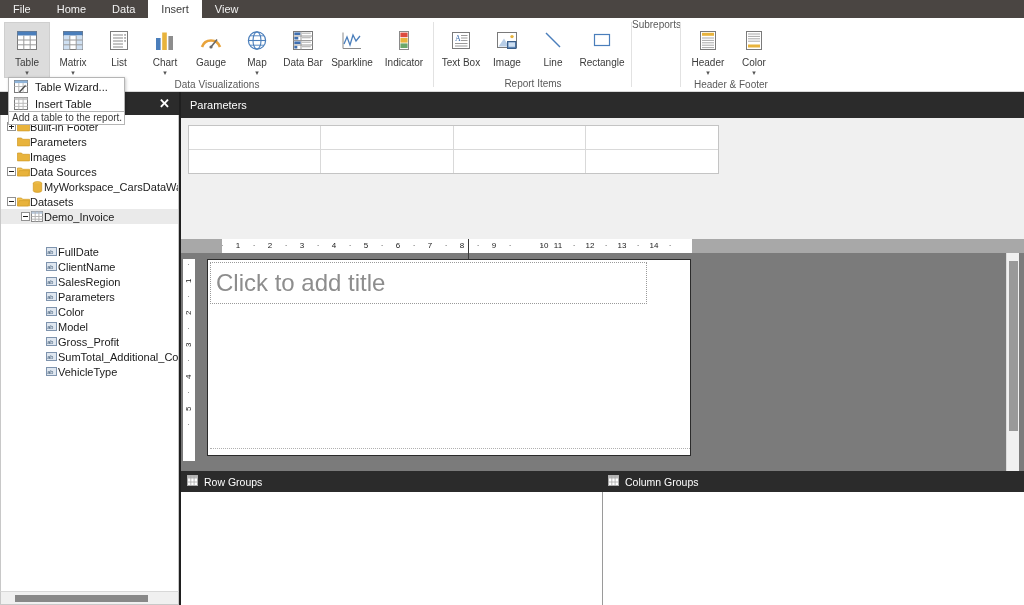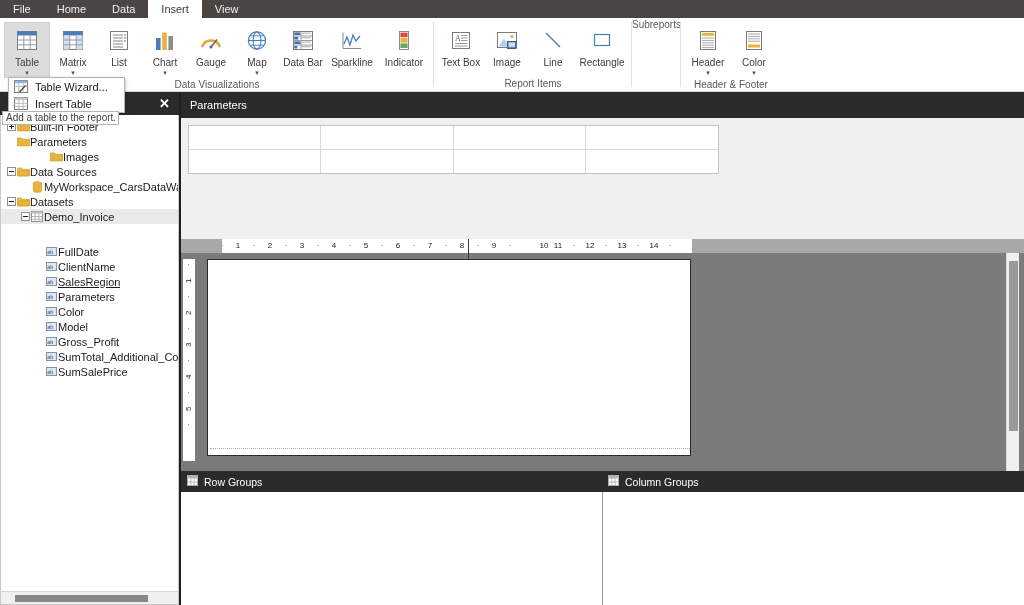--- a/index.html
+++ b/index.html
@@ -61,21 +61,21 @@
     position: absolute; left: 8px; top: 77px; width: 117px;
     background: #ffffff; border: 1px solid #b5b5b5;
     box-shadow: 1px 1px 3px rgba(0,0,0,.22); z-index: 60;
   }
   .dd-item {
     display: flex; align-items: center; height: 17px; padding: 0 4px;
     font-size: 11px; color: #1a1a1a; cursor: pointer; gap: 6px;
   }
   .dd-ico { width: 16px; height: 15px; display: flex; align-items: center; justify-content: center; }
   .tooltip {
-    position: absolute; left: 2px; top: 111px; width: 117px; height: 14px;
+    position: absolute; left: 8px; top: 111px; width: 117px; height: 14px;
     background: #ffffff; border: 1px solid #b5b5b5; z-index: 61;
     font-size: 10px; color: #3b3b3b; padding-left: 3px; line-height: 12px;
     white-space: nowrap;
   }
 
   
   .explorer {
     position: absolute; left: 0; top: 92px; width: 181px; height: 513px;
     background: #ffffff; border-right: 2px solid #1f1f1f;
     display: flex; flex-direction: column;
@@ -487,21 +487,21 @@
         </div>
         <div class="tree-row" style="padding-left: 6px;">
           <span class="spacer9"></span>
           <span class="tree-ico">
             <svg width="13" height="11" viewBox="0 0 13 11">
               <path d="M0.5 2 h4 l1.2 1.3 h6.8 v6.6 h-12 Z" fill="#e8b33c" stroke="#d09a25" stroke-width="0.7"></path>
             </svg>
           </span>
           <span class="tree-label">Parameters</span>
         </div>
-        <div class="tree-row" style="padding-left: 6px; margin-left: 33px;">
+        <div class="tree-row" style="padding-left: 6px;">
           <span class="spacer9"></span>
           <span class="tree-ico">
             <svg width="13" height="11" viewBox="0 0 13 11">
               <path d="M0.5 2 h4 l1.2 1.3 h6.8 v6.6 h-12 Z" fill="#e8b33c" stroke="#d09a25" stroke-width="0.7"></path>
             </svg>
           </span>
           <span class="tree-label">Images</span>
         </div>
         <div class="tree-row" style="padding-left: 6px;">
           <span class="expander"></span>
@@ -560,21 +560,21 @@
         <div class="tree-row" style="padding-left: 34px;">
           <span class="spacer9"></span>
           <span class="tree-ico">
             <svg width="11" height="9" viewBox="0 0 11 9">
               <rect x="0.5" y="0.5" width="10" height="8" fill="#dfe7f0" stroke="#7e93ad"></rect>
               <text x="1.2" y="6.6" font-size="5.6" fill="#3b5673" font-family="Liberation Sans, sans-serif">ab</text>
             </svg>
           </span>
           <span class="tree-label">ClientName</span>
         </div>
-        <div class="tree-row" style="padding-left: 34px; text-decoration: underline;">
+        <div class="tree-row" style="padding-left: 34px;">
           <span class="spacer9"></span>
           <span class="tree-ico">
             <svg width="11" height="9" viewBox="0 0 11 9">
               <rect x="0.5" y="0.5" width="10" height="8" fill="#dfe7f0" stroke="#7e93ad"></rect>
               <text x="1.2" y="6.6" font-size="5.6" fill="#3b5673" font-family="Liberation Sans, sans-serif">ab</text>
             </svg>
           </span>
           <span class="tree-label">SalesRegion</span>
         </div>
         <div class="tree-row" style="padding-left: 34px;">
@@ -628,21 +628,21 @@
           <span class="tree-label">SumTotal_Additional_Costs</span>
         </div>
         <div class="tree-row" style="padding-left: 34px;">
           <span class="spacer9"></span>
           <span class="tree-ico">
             <svg width="11" height="9" viewBox="0 0 11 9">
               <rect x="0.5" y="0.5" width="10" height="8" fill="#dfe7f0" stroke="#7e93ad"></rect>
               <text x="1.2" y="6.6" font-size="5.6" fill="#3b5673" font-family="Liberation Sans, sans-serif">ab</text>
             </svg>
           </span>
-          <span class="tree-label">SumSalePrice</span>
+          <span class="tree-label">VehicleType</span>
         </div>
       </div>
     <div class="exp-scroll">
       <div class="exp-thumb"></div>
     </div>
   </div>
 
   <div class="params">
     <div class="params-title">Parameters</div>
     <div class="params-grid" id="paramgrid">
@@ -700,20 +700,23 @@
         <div class="vr-tick" style="top: 80px;">3</div>
         <div class="vr-tick" style="top: 64px; color: rgb(85, 85, 85);">·</div>
         <div class="vr-tick" style="top: 112px;">4</div>
         <div class="vr-tick" style="top: 96px; color: rgb(85, 85, 85);">·</div>
         <div class="vr-tick" style="top: 144px;">5</div>
         <div class="vr-tick" style="top: 128px; color: rgb(85, 85, 85);">·</div>
         <div class="vr-tick" style="top: 160px; color: rgb(85, 85, 85);">·</div>
       </div>
     <div class="canvas">
       <div class="page">
+        <div class="title-box">
+          <span class="title-text">Click to add title</span>
+        </div>
         <div class="body-divider"></div>
       </div>
     </div>
     <div class="vscroll">
       <div class="vscroll-thumb"></div>
     </div>
   </div>
 
   <div class="groups">
     <div class="groups-bar">

